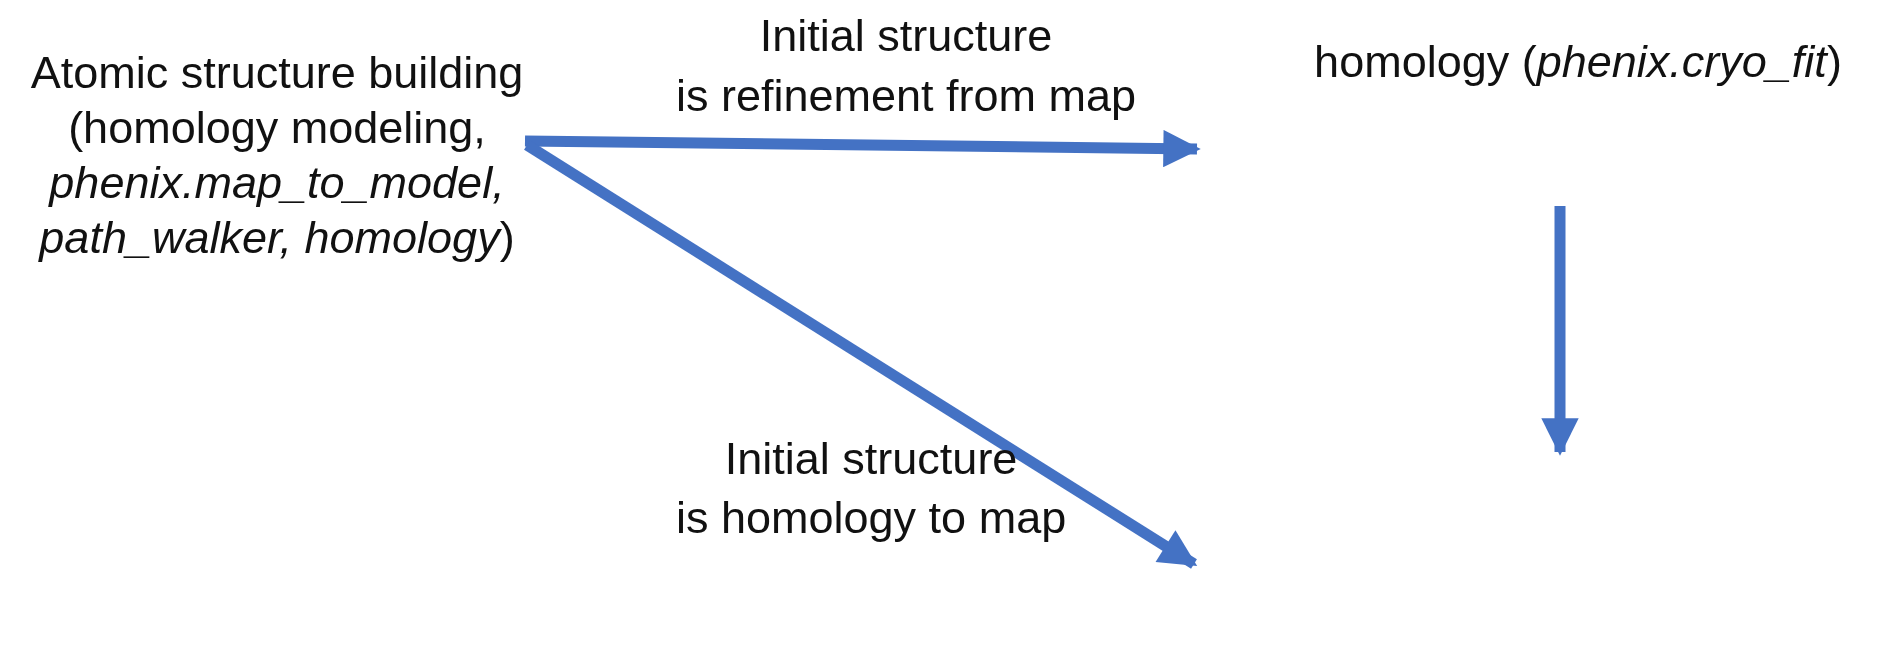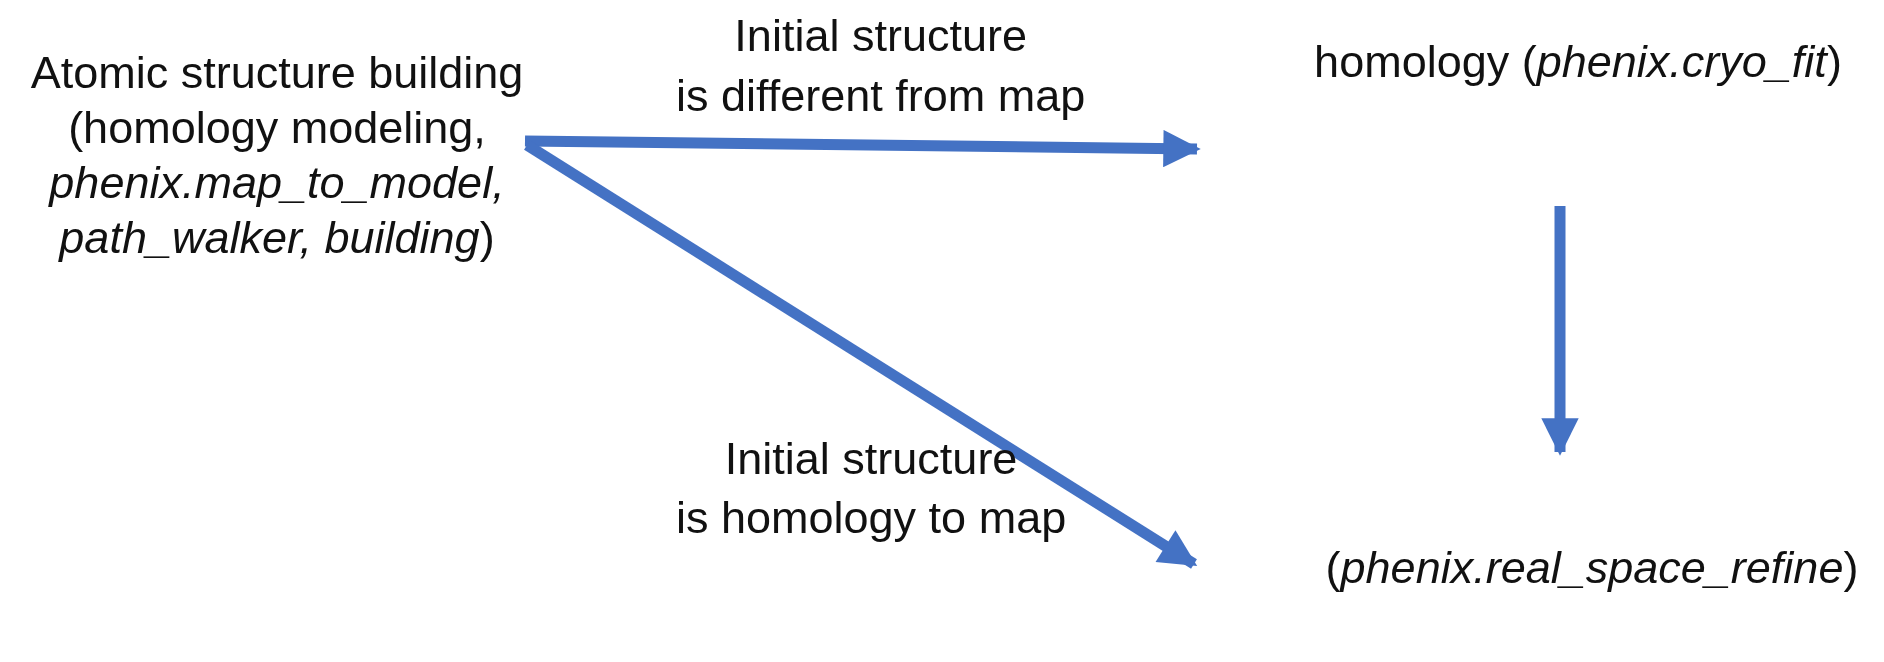--- a/index.html
+++ b/index.html
@@ -54,34 +54,33 @@
     </defs>
   <line x1="525" y1="141" x2="1197" y2="149" stroke="#4472C4" stroke-width="11" marker-end="url(#arrowhead)"></line>
       <line x1="527" y1="145" x2="1194" y2="564" stroke="#4472C4" stroke-width="11" marker-end="url(#arrowhead)"></line>
       <line x1="1560" y1="206" x2="1560" y2="452" stroke="#4472C4" stroke-width="11" marker-end="url(#arrowhead)"></line>
     </svg>
 
   <div id="node-building" class="node">
     <div class="line">Atomic structure building</div>
     <div class="line">(homology modeling,</div>
     <div class="line italic">phenix.map_to_model,</div>
-    <div class="line"><span class="italic">path_walker, building</span><span>)</span></div>
+    <div class="line"><span class="italic">path_walker, homology</span><span>)</span></div>
   </div>
 
   <div id="label-different" class="cond-label">
     <div class="line">Initial structure</div>
-    <div class="line">is different from map</div>
+    <div class="line">is refinement from map</div>
   </div>
 
   <div id="node-fitting" class="node">
     <div class="line"><span>homology (</span><span class="italic">phenix.cryo_fit</span><span>)</span></div>
   </div>
 
   <div id="label-similar" class="cond-label">
     <div class="line">Initial structure</div>
     <div class="line">is homology to map</div>
   </div>
 
   <div id="node-refinement" class="node">
-    <div class="line"><span>(</span><span class="italic">phenix.real_space_refine</span><span>)</span></div>
   </div>
 
 </div>
 
 </body></html>

